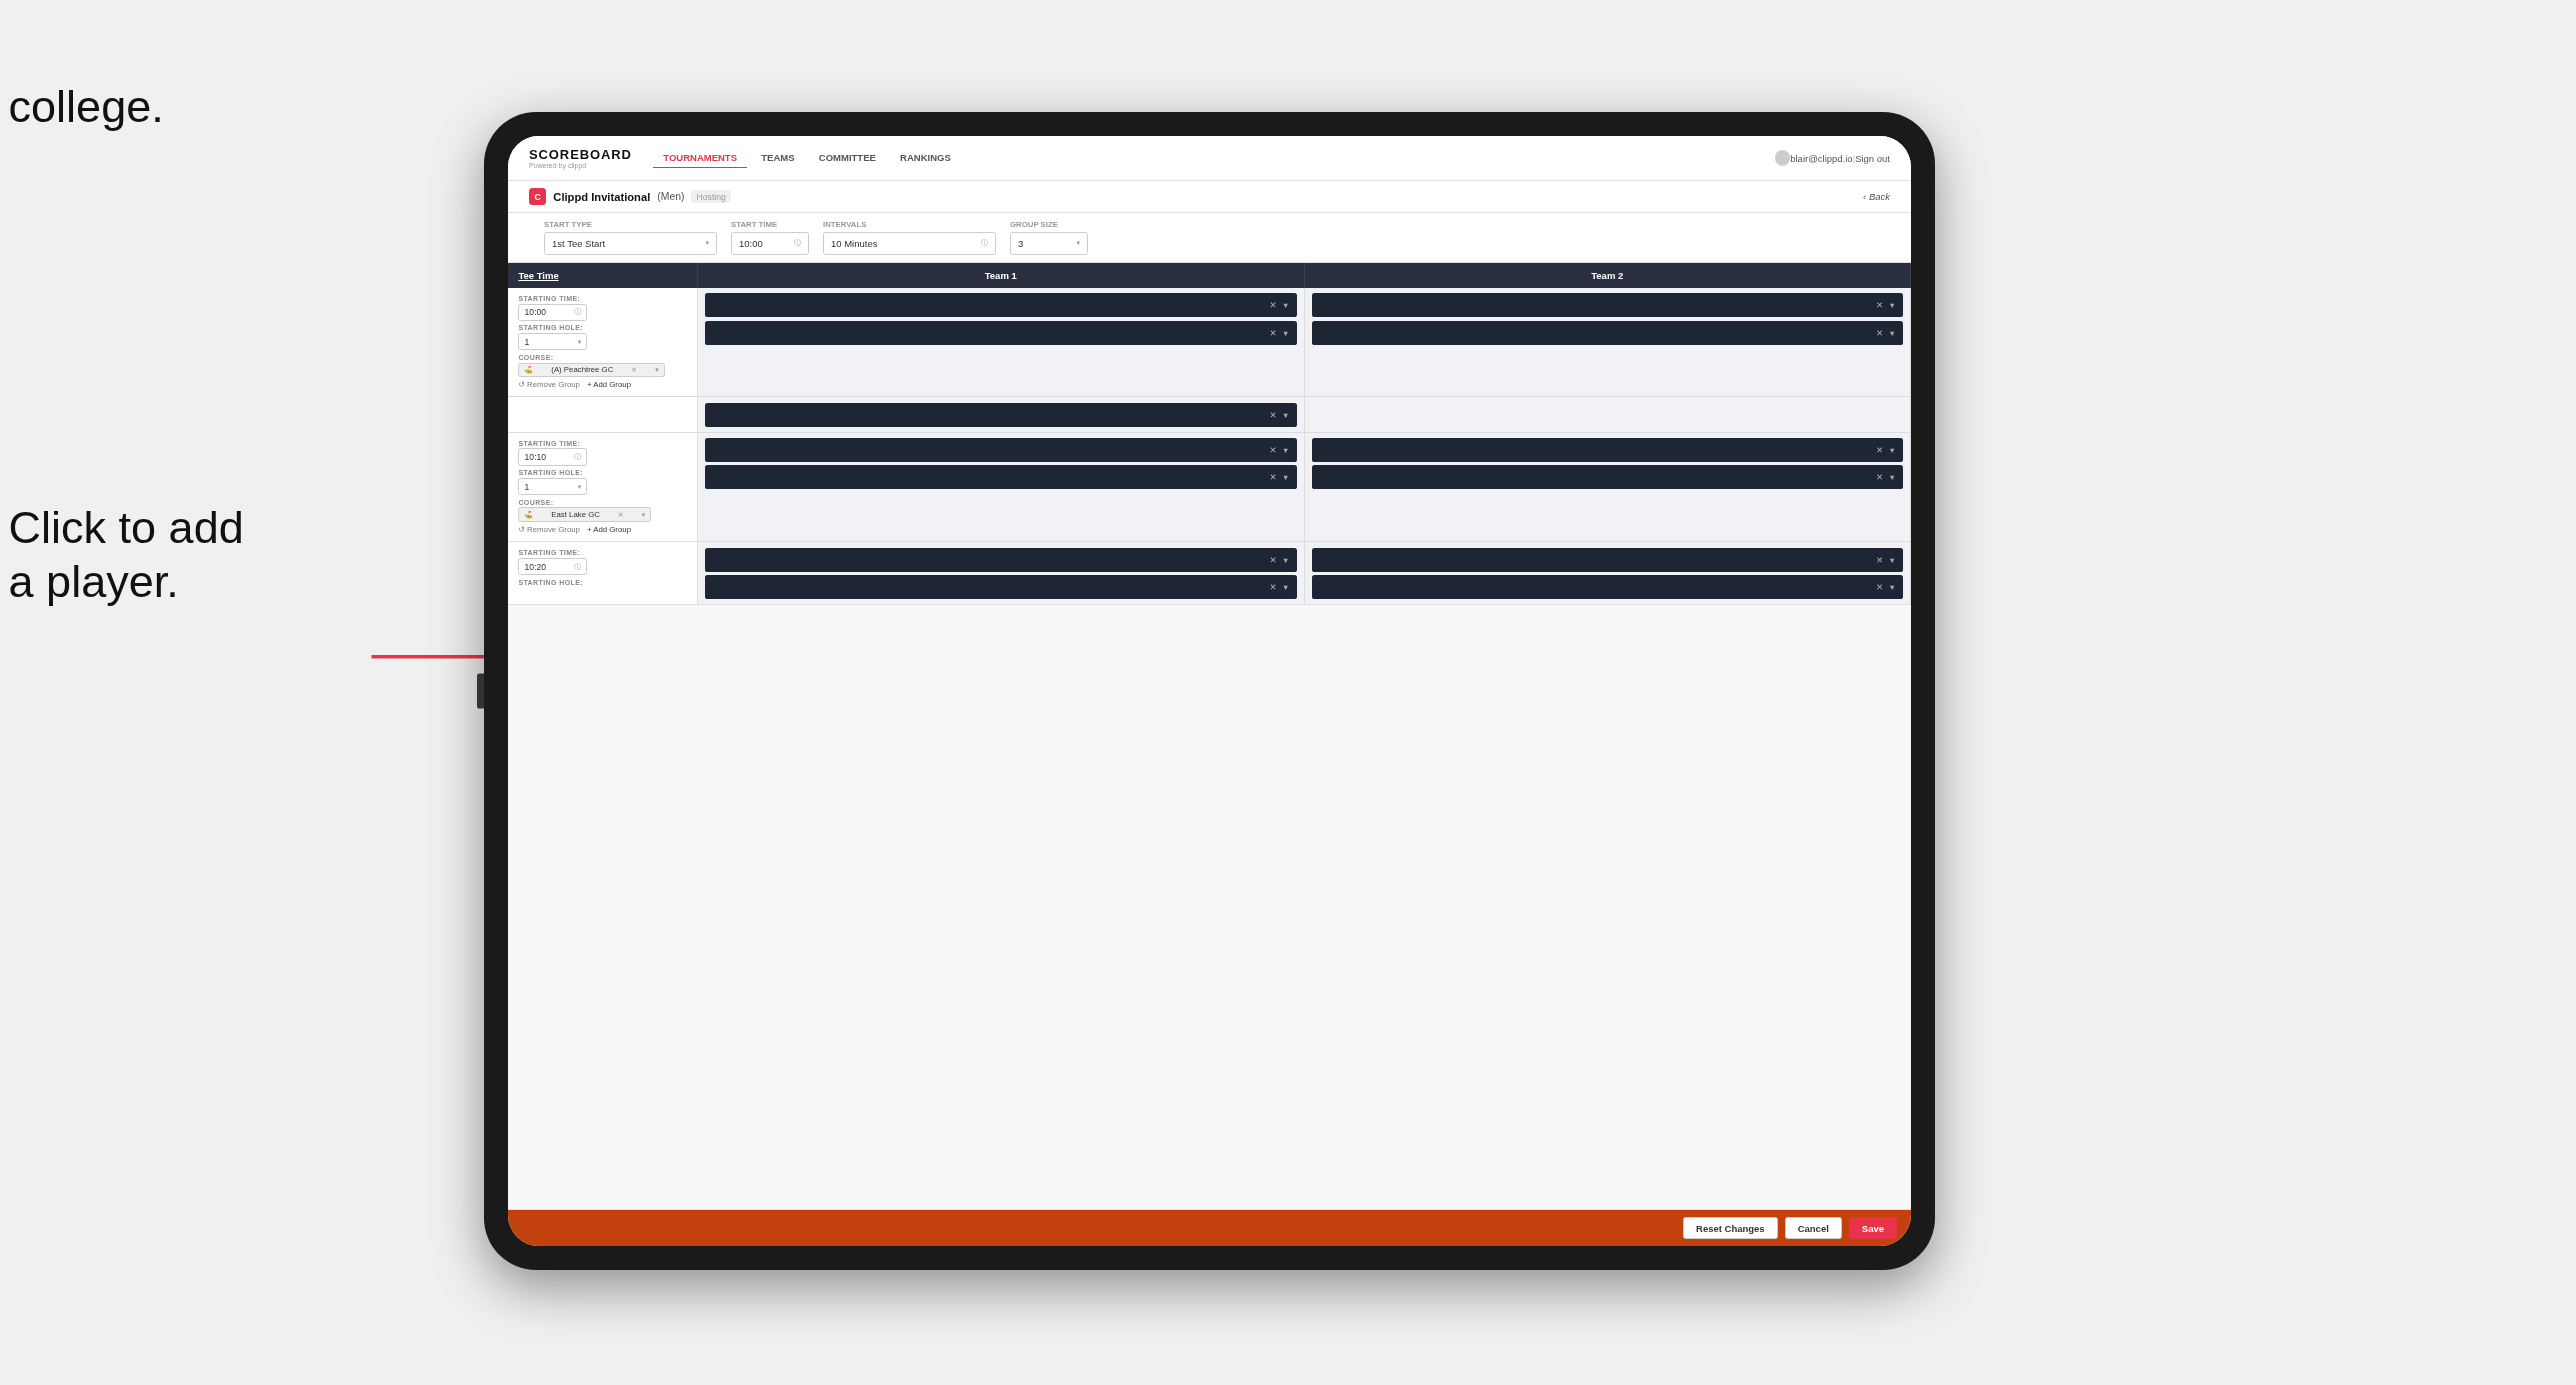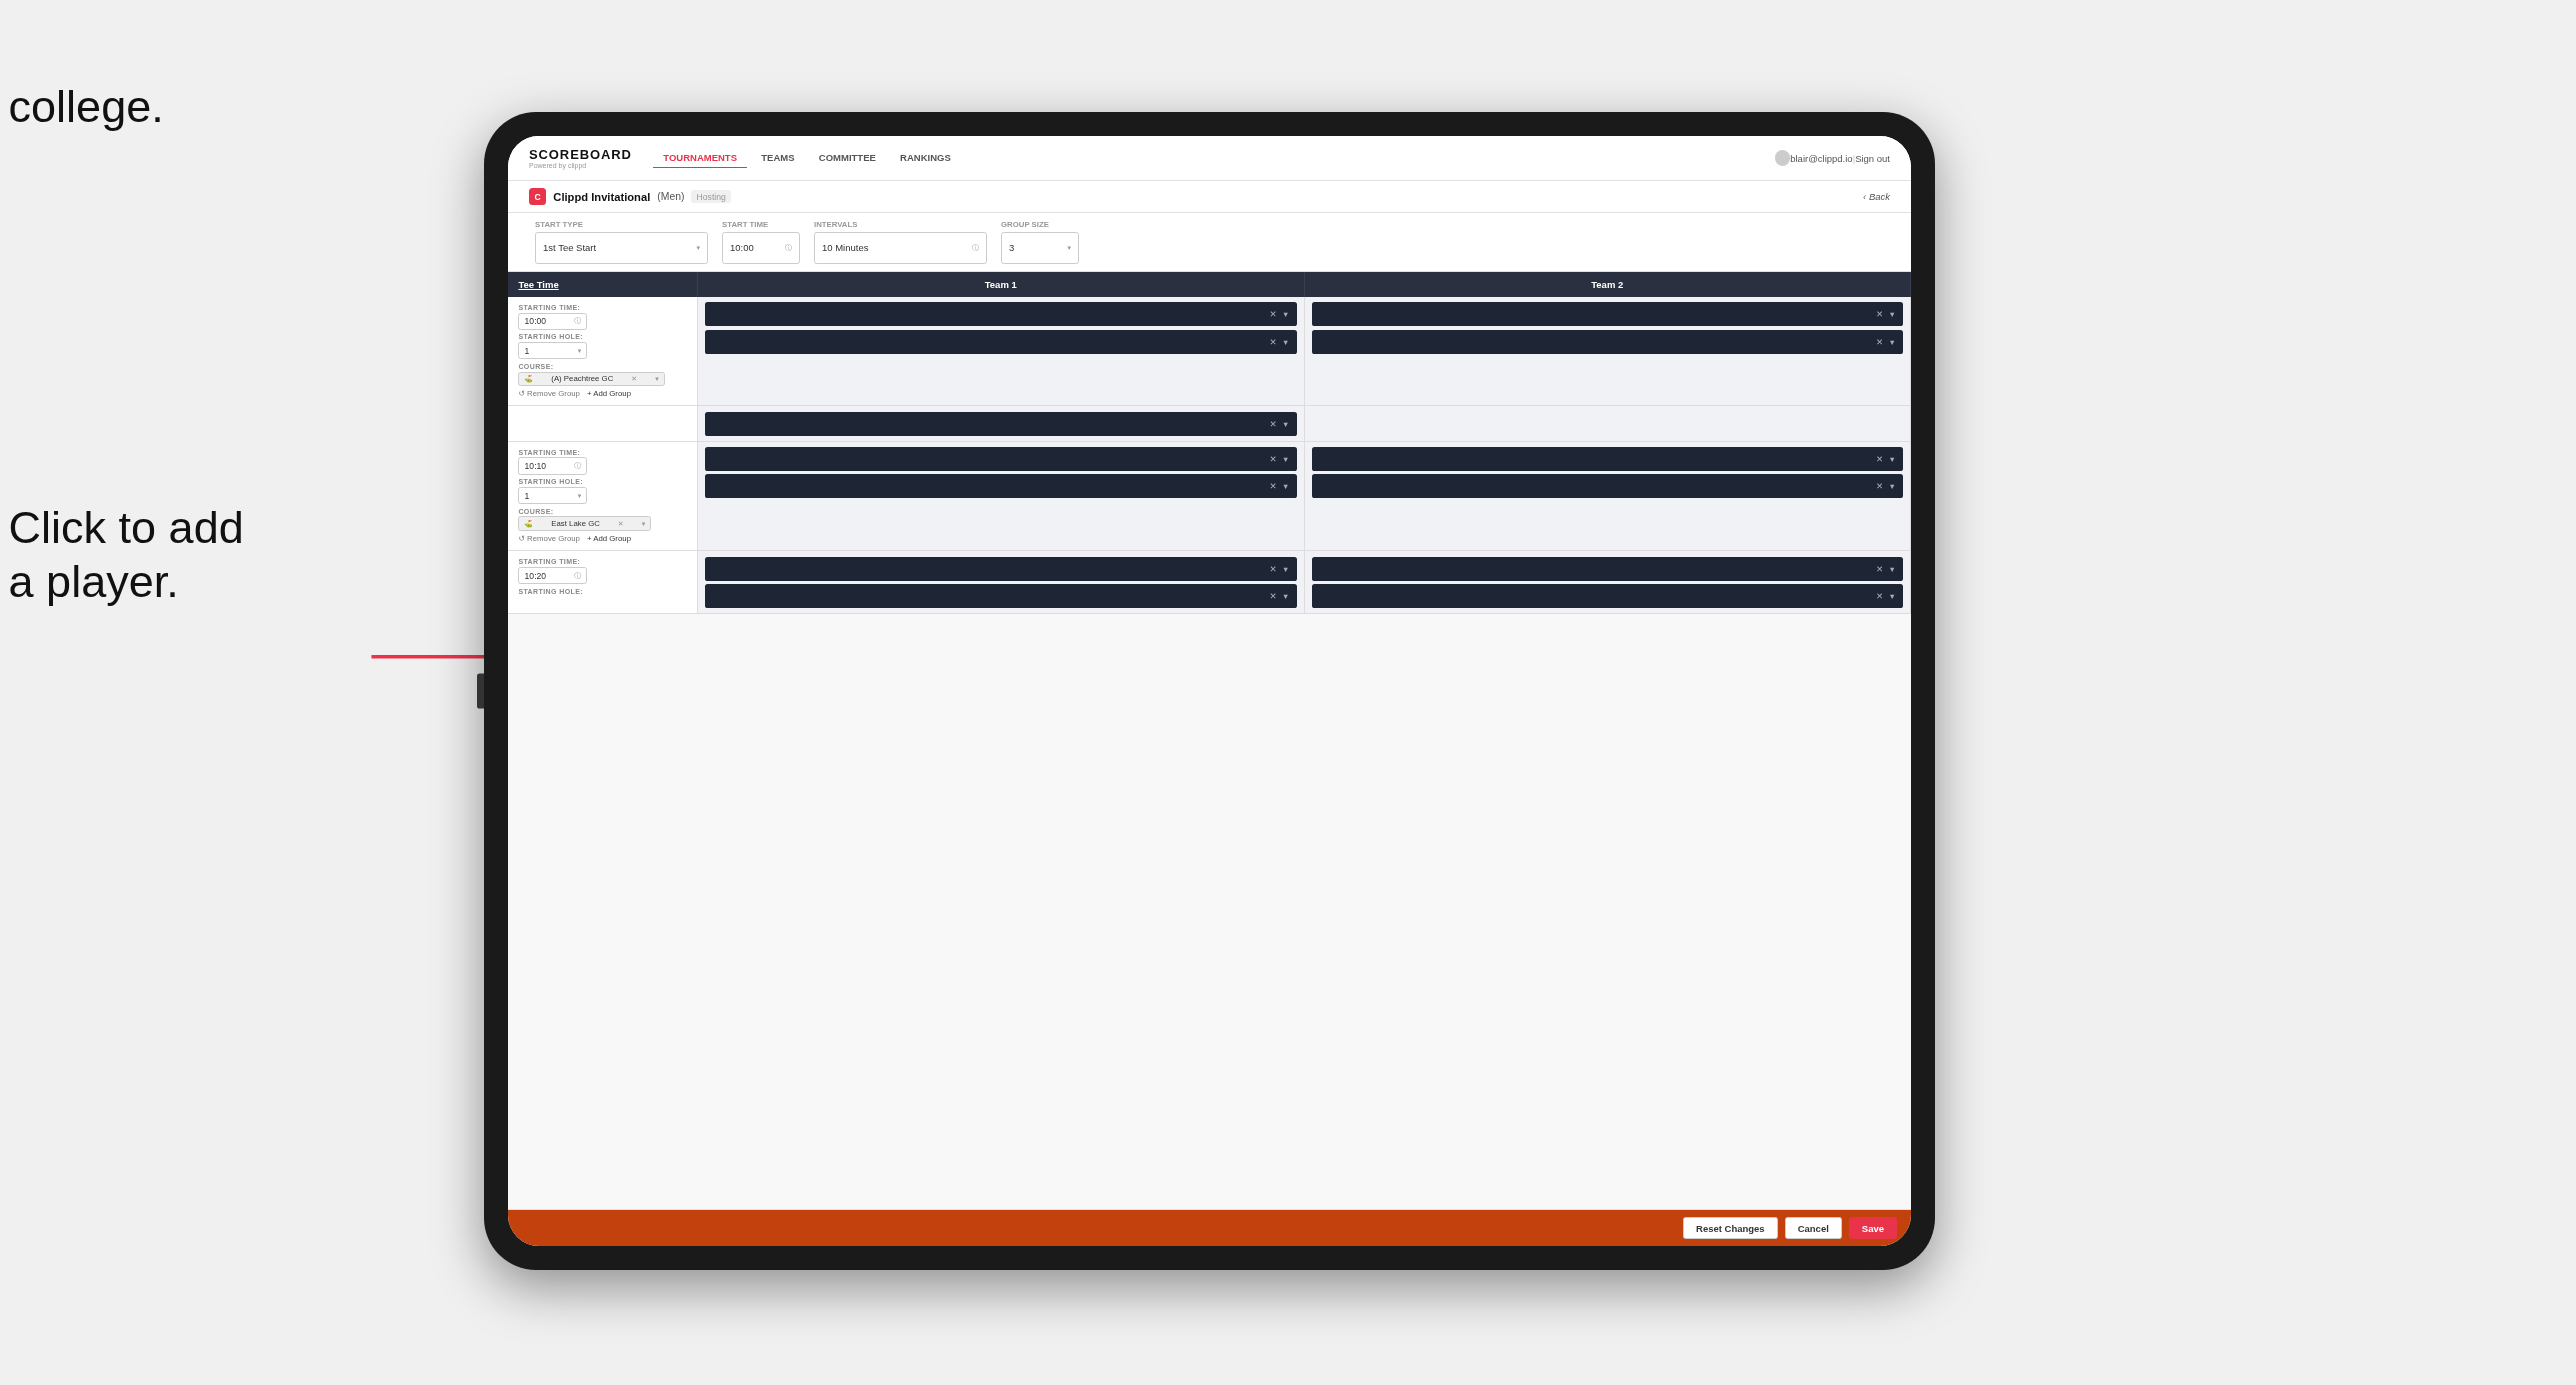--- a/index.html
+++ b/index.html
@@ -155,21 +155,21 @@
     .back-btn {
       font-size: 9.5px;
       color: #555;
       cursor: pointer;
       font-style: italic;
     }
 
     
     .form-controls {
       background: #fff;
-      padding: 7px 27px;
+      padding: 7px 36px;
       display: flex;
       gap: 14px;
       flex-shrink: 0;
       border-bottom: 0.9px solid #e0e0e0;
     }
     .form-group {
       display: flex;
       flex-direction: column;
       gap: 2.6px;
     }
@@ -183,21 +183,21 @@
       border: 0.9px solid #ccc;
       border-radius: 2.6px;
       padding: 3.5px 7px;
       font-size: 9.5px;
       color: #333;
       background: #fff;
       display: flex;
       align-items: center;
       justify-content: space-between;
       min-width: 121px;
-      height: 32px;
+      height: 23px;
     }
     .form-input-wide { min-width: 173px; }
     .form-input-sm { min-width: 78px; }
     .chevron-icon { font-size: 7px; color: #999; }
     .info-icon { font-size: 7px; color: #999; }
 
     
     .main-content {
       flex: 1;
       overflow: hidden;

